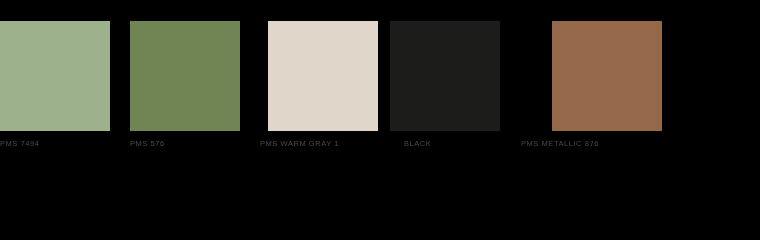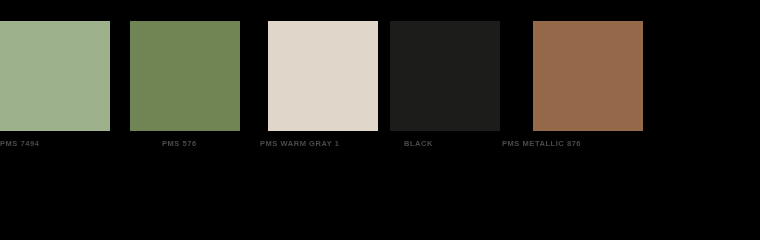--- a/index.html
+++ b/index.html
@@ -28,21 +28,21 @@
     width: 110px;
     height: 110px;
     box-sizing: border-box;
   }
   .swatch-label {
     position: absolute;
     top: 118px;
     left: 0;
     font-family: "Liberation Sans", sans-serif;
     font-size: 7.5px;
-    font-weight: bold;
+    font-weight: normal;
     letter-spacing: 0.55px;
     color: #4a4a4a;
     white-space: nowrap;
     text-transform: uppercase;
     line-height: 10px;
   }
   
   .photo-chip {
     position: relative;
     overflow: hidden;
@@ -85,32 +85,32 @@
 
 <div id="palette-board" style="background: rgb(0, 0, 0);">
 
   <div class="swatch-cell" style="left:0px;">
     <div class="swatch-chip" style="background: rgb(158, 177, 141);"></div>
     <div class="swatch-label" style="color: rgb(74, 74, 74);">PMS 7494</div>
   </div>
 
   <div class="swatch-cell" style="left:130px;">
     <div class="swatch-chip" style="background: rgb(113, 132, 84);"></div>
-    <div class="swatch-label" style="color: rgb(74, 74, 74); margin-left: 32px;">PMS 576</div>
+    <div class="swatch-label" style="color: rgb(74, 74, 74);">PMS 576</div>
   </div>
 
   <div class="swatch-cell" style="left:260px;padding-left:8px;">
     <div class="swatch-chip" style="background: rgb(224, 214, 201);"></div>
     <div class="swatch-label" style="color: rgb(74, 74, 74);">PMS WARM GRAY 1</div>
   </div>
 
   <div class="swatch-cell" style="left:390px;">
     <div class="swatch-chip" style="background: rgb(28, 28, 26);"></div>
     <div class="swatch-label" style="color: rgb(74, 74, 74); padding-left: 14px;">BLACK</div>
   </div>
 
-  <div class="swatch-cell" style="left:502px;padding-left:31px;">
+  <div class="swatch-cell" style="left:521px;padding-left:31px;">
     <div class="swatch-chip" style="background: rgb(150, 104, 74);"></div>
     <div class="swatch-label" style="color: rgb(74, 74, 74);">PMS METALLIC 876</div>
   </div>
 
 
 </div>
 
 </body></html>

